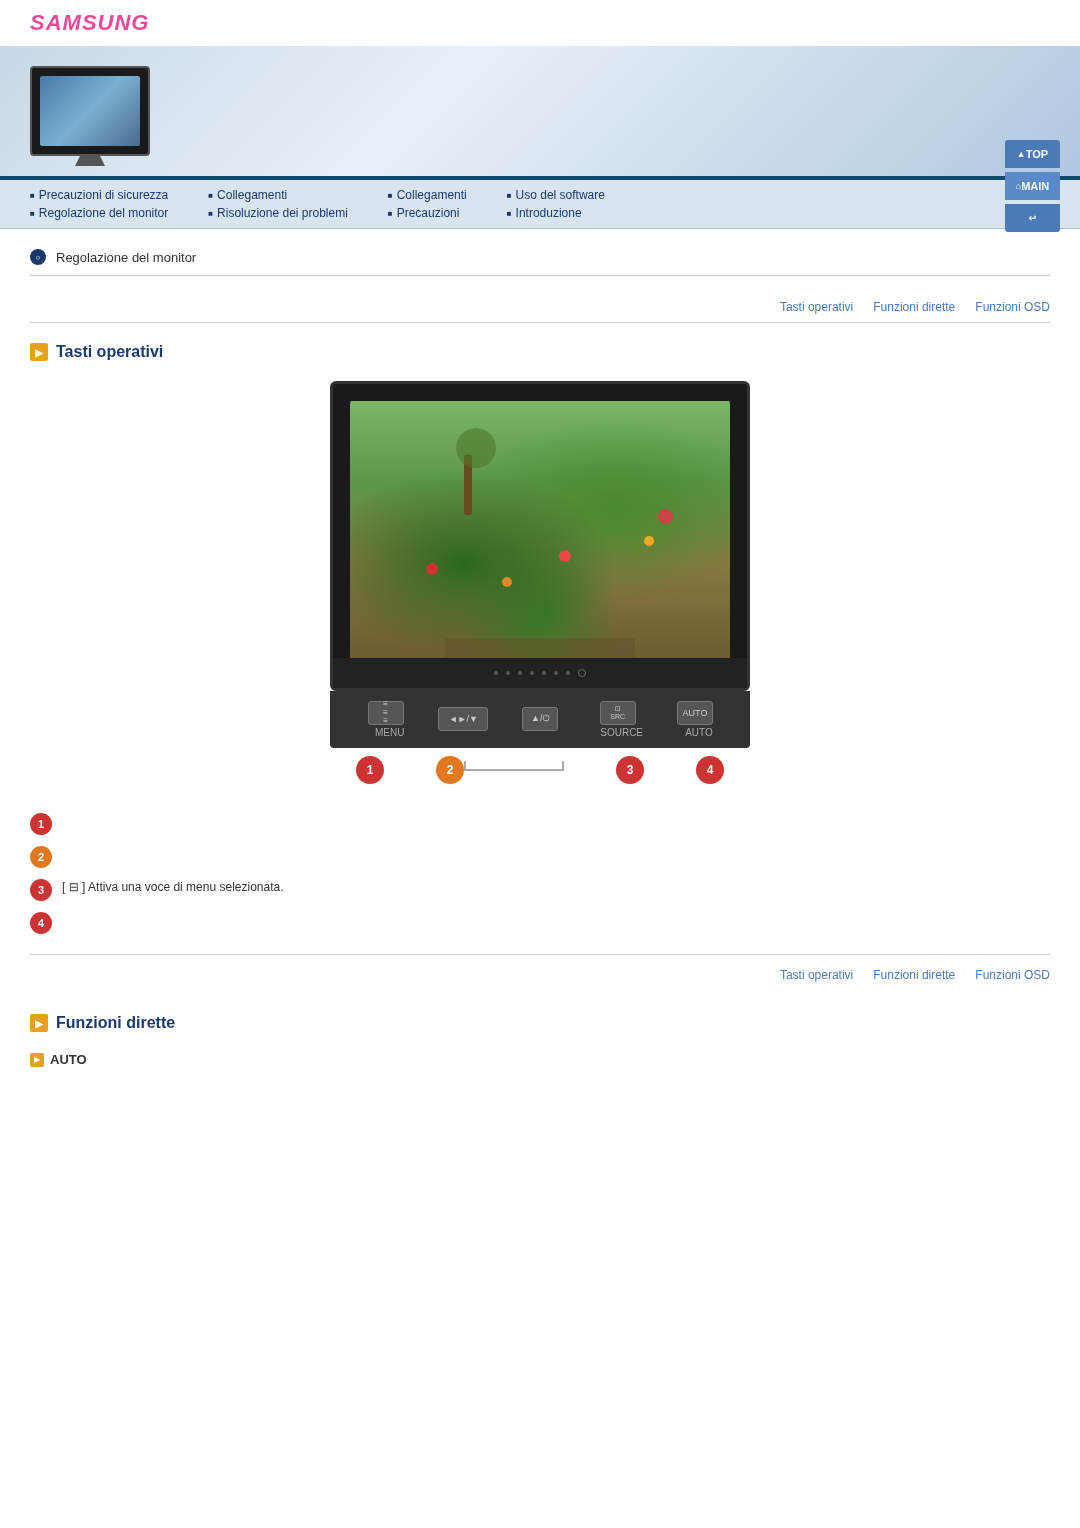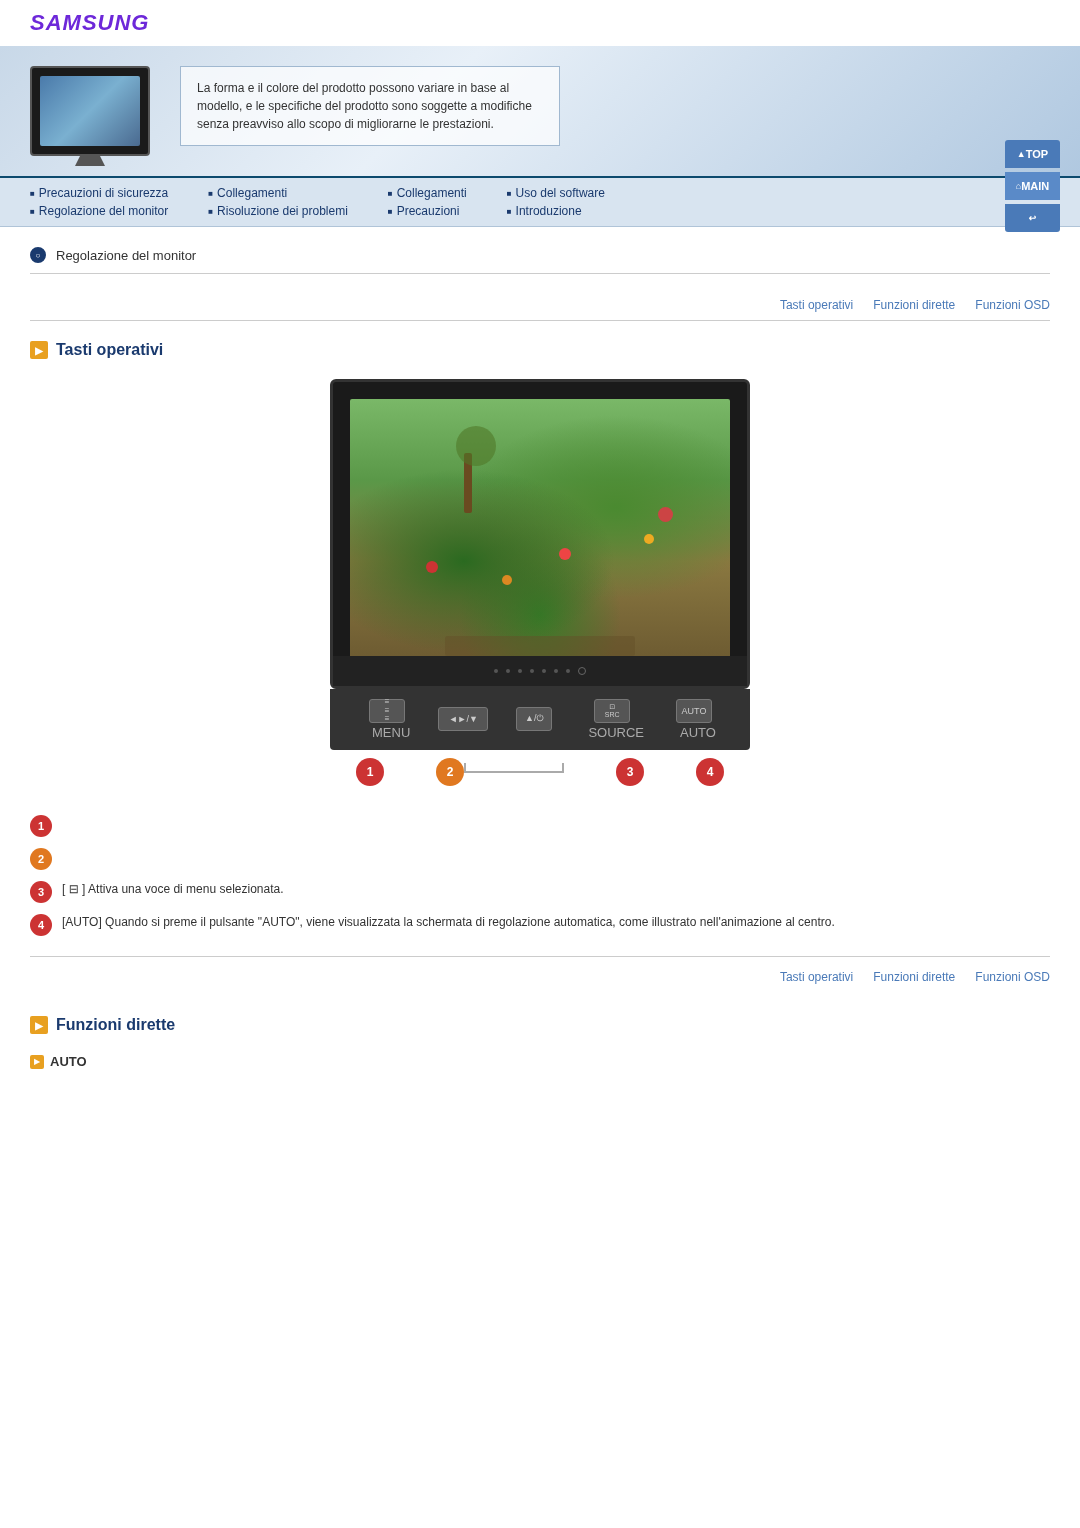--- a/index.html
+++ b/index.html
@@ -16,21 +16,21 @@
       background: linear-gradient(135deg, #c8d8e8 0%, #e8f0f8 40%, #b0c8e0 100%);
       padding: 20px 30px;
       display: flex;
       align-items: flex-start;
       gap: 30px;
       min-height: 130px;
     }
     .samsung-logo {
       font-size: 22px;
       font-weight: bold;
-      color: #6d28d9;
+      color: #ec4899;
       font-style: italic;
       letter-spacing: 1px;
       margin-bottom: 10px;
     }
     .monitor-img {
       width: 120px;
       height: 90px;
       background: #1a1a1a;
       border: 2px solid #555;
       border-radius: 4px;
@@ -61,21 +61,21 @@
       padding: 12px 16px;
       max-width: 380px;
       font-size: 12px;
       line-height: 1.5;
       color: #333;
     }
 
     
     .nav-bar {
       background: #d8e4f0;
-      border-top: 2px solid #0c4a6e;
+      border-top: 4px solid #0c4a6e;
       border-bottom: 1px solid #b0c4d8;
       padding: 8px 30px;
       display: flex;
       gap: 40px;
       flex-wrap: wrap;
     }
     .nav-column {
       display: flex;
       flex-direction: column;
       gap: 4px;
@@ -276,21 +276,21 @@
       border: 1px solid #777;
       border-radius: 3px;
       display: flex;
       align-items: center;
       justify-content: center;
       color: #ccc;
       font-size: 9px;
       text-align: center;
     }
     .control-btn-label {
-      font-size: 13px;
+      font-size: 10px;
       color: #aaa;
       margin-left: 8px;
     }
 
     
     .number-row {
       width: 420px;
       display: flex;
       justify-content: space-around;
       align-items: center;
@@ -380,23 +380,20 @@
 <body>
 
 <div>
   <div style="background: #fff; padding: 10px 30px 0 30px;">
     <div class="samsung-logo">SAMSUNG</div>
   </div>
   <div class="header">
     <div class="monitor-img">
       <div class="monitor-screen"></div>
       <div class="monitor-stand"></div>
-    </div>
-    <div class="header-text-box">
-      <span>La forma e il colore del prodotto possono variare in base al modello, e le specifiche del prodotto sono soggette a modifiche senza preavviso allo scopo di migliorarne le prestazioni.</span>
     </div>
   </div>
 </div>
 
 <div class="nav-bar">
   <div class="nav-column">
     <div class="nav-item">
       <span>Precauzioni di sicurezza</span>
     </div>
     <div class="nav-item">
@@ -543,21 +540,20 @@
     </div>
     <div class="desc-item">
       <div class="desc-num num-orange">2</div>
     </div>
     <div class="desc-item">
       <div class="desc-num num-red">3</div>
       <span class="desc-text">[ ⊟ ] Attiva una voce di menu selezionata.</span>
     </div>
     <div class="desc-item">
       <div class="desc-num num-red">4</div>
-      <span class="desc-text">[AUTO] Quando si preme il pulsante "AUTO", viene visualizzata la schermata di regolazione automatica, come illustrato nell'animazione al centro.</span>
     </div>
   </div>
 
   <div class="bottom-tab-nav">
     <div class="bottom-tab-nav-inner">
       <a class="tab-link">Tasti operativi</a>
       <a class="tab-link">Funzioni dirette</a>
       <a class="tab-link">Funzioni OSD</a>
     </div>
   </div>

